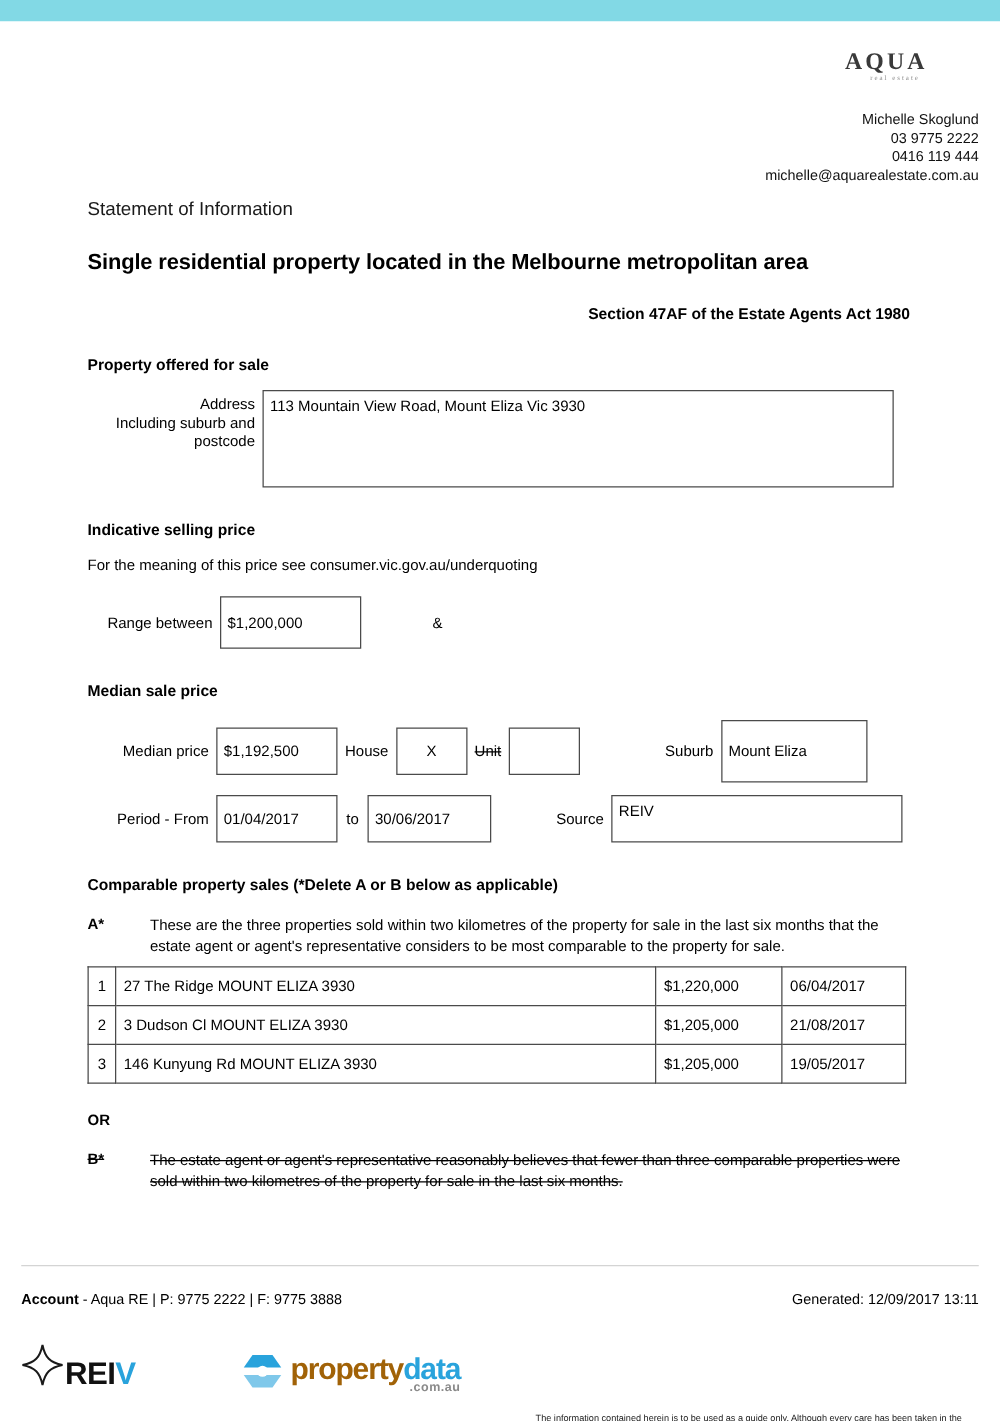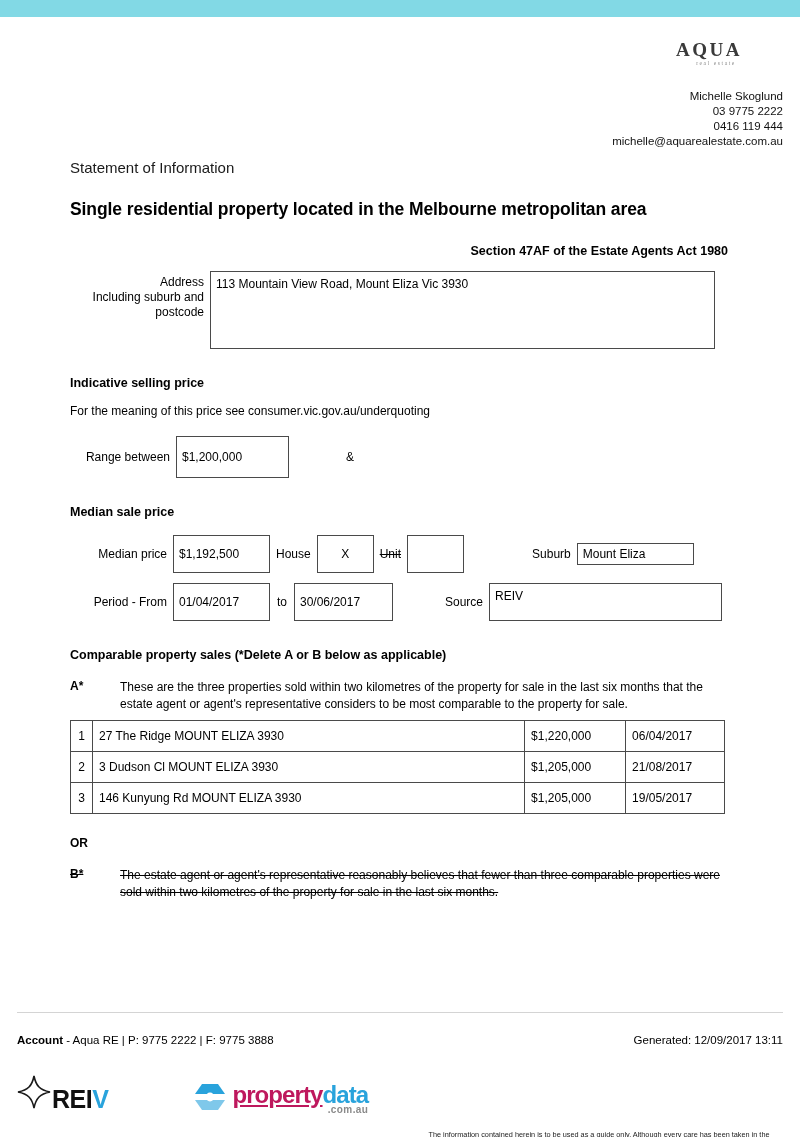--- a/index.html
+++ b/index.html
@@ -144,21 +144,21 @@
   .lbl-median { width: 103px; padding-top: 0; }
   .box-median { width: 97px; height: 38px; display: flex; align-items: center; }
   .lbl-house { font-size: 12px; padding: 0 6px; }
   .box-house {
     width: 57px; height: 38px;
     display: flex; align-items: center; justify-content: center;
   }
   .lbl-unit { font-size: 12px; padding: 0 6px; text-decoration: line-through; }
   .box-unit { width: 57px; height: 38px; }
   .lbl-suburb { font-size: 12px; padding: 0 6px 0 68px; }
-  .box-suburb { width: 117px; height: 22px; display: flex; align-items: center; }
+  .box-suburb { width: 117px; height: 50px; display: flex; align-items: center; }
 
   .period-row { align-items: center; margin-top: 10px; }
   .lbl-period { width: 103px; padding-top: 0; }
   .box-period { width: 97px; height: 38px; display: flex; align-items: center; }
   .lbl-to { font-size: 12px; padding: 0 7px; }
   .box-period2 { width: 99px; height: 38px; display: flex; align-items: center; }
   .lbl-source { font-size: 12px; padding: 0 6px 0 52px; }
   .box-source { width: 233px; height: 38px; display: flex; align-items: flex-start; }
 
   
@@ -257,21 +257,21 @@
   
   .pdata { display: flex; align-items: center; margin-left: 85px; }
   .pdata-mark { margin-right: 5px; }
   .pdata-text { line-height: 1; }
   .pdata-word {
     font-size: 24px;
     font-weight: bold;
     letter-spacing: -0.9px;
     line-height: 24px;
   }
-  .pdata-word .p1 { color: #be185d; text-decoration: underline; }
+  .pdata-word .p1 { color: #a16207; }
   .pdata-word .p2 { color: #29a3dc; }
   .pdata-dom {
     font-size: 10px;
     font-weight: bold;
     color: #8a8a8a;
     letter-spacing: 0.4px;
     text-align: right;
     margin-top: -2px;
   }
 
@@ -305,20 +305,21 @@
       <div>michelle@aquarealestate.com.au</div>
     </div>
   </div>
 
   <div class="content">
 
     <div class="doc-kicker">Statement of Information</div>
     <div class="doc-title">Single residential property located in the Melbourne metropolitan area</div>
     <div class="doc-section-ref">Section 47AF of the Estate Agents Act 1980</div>
 
+    <div class="sec-head">Property offered for sale</div>
 
     <div class="field-row">
       <div class="field-label addr-label">
         <div>Address</div>
         <div>Including suburb and</div>
         <div>postcode</div>
       </div>
       <div class="box dark addr-box">113 Mountain View Road, Mount Eliza Vic 3930</div>
     </div>
 

